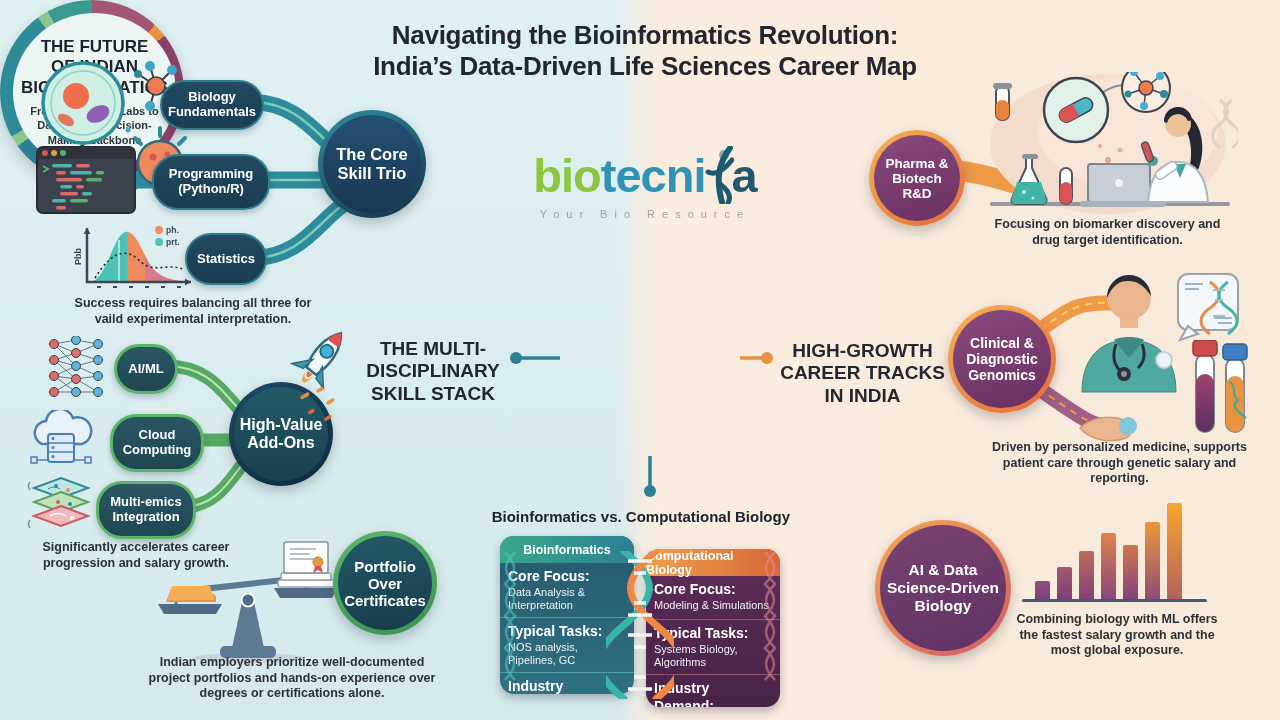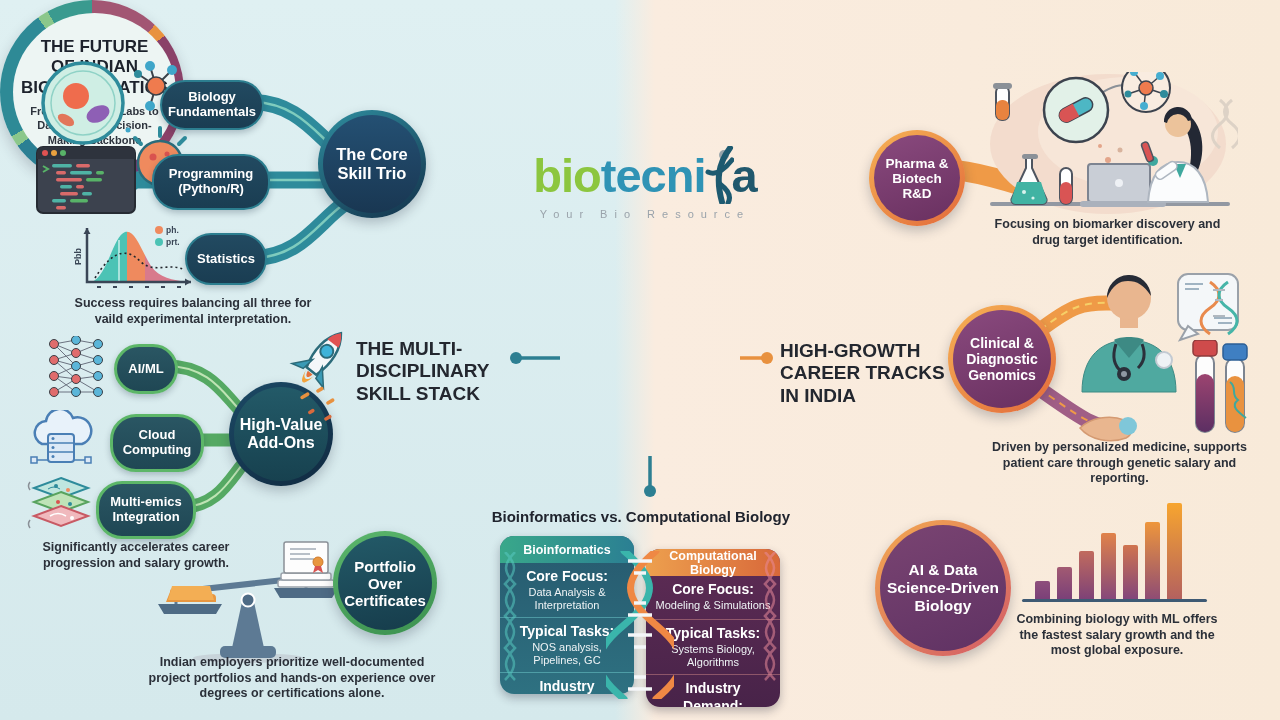--- a/index.html
+++ b/index.html
@@ -58,21 +58,21 @@
     background:conic-gradient(from 0deg,
       #a25673 0% 12%, #e8923f 12% 14.5%, #8a4168 14.5% 36%, #d96a3c 36% 38.5%,
       #6f3a72 38.5% 50%, #2b7f93 50% 65%, #8bc78b 65% 67%, #2e8a96 67% 90%,
       #8bc78b 90% 92%, #3a9a8f 92% 100%);}
   #hub-circle .inner{flex:1;margin:13px;border-radius:50%;background:#edf5f3;display:flex;flex-direction:column;
     align-items:center;justify-content:center;text-align:center;padding:0 8px;}
   .hub-title{font-size:17px;font-weight:800;color:#1d222c;line-height:1.2;white-space:pre-line;}
   .hub-sub{margin-top:6px;font-size:11px;font-weight:700;color:#2d333d;line-height:1.3;white-space:pre-line;}
 
   
-  .side-label{position:absolute;text-align:left;font-weight:800;font-size:19px;line-height:1.18;
+  .side-label{position:absolute;text-align:center;font-weight:800;font-size:19px;line-height:1.18;
     color:#23272f;white-space:pre-line;z-index:2;}
   #stack-label{left:356px;top:338px;width:154px;}
   #tracks-label{left:780px;top:340px;width:165px;}
   .caption{position:absolute;text-align:center;font-weight:700;font-size:12.5px;line-height:1.25;color:#2b3039;z-index:2;}
   #core-caption{left:62px;top:296px;width:262px;}
   #stack-caption{left:30px;top:540px;width:212px;}
   #pharma-caption{left:985px;top:217px;width:245px;}
   #clinical-caption{left:972px;top:440px;width:295px;}
   #ai-caption{left:1008px;top:612px;width:218px;}
   #portfolio-caption{left:138px;top:655px;width:308px;}
@@ -97,21 +97,21 @@
   #vs-dna-right{left:761px;top:552px;z-index:3;opacity:.55;}
 
   
   #salary-chart{left:1022px;top:500px;width:185px;height:102px;display:flex;flex-direction:column;justify-content:flex-end;z-index:2;}
   #salary-chart .bars{display:flex;align-items:flex-end;gap:7px;padding:0 13px;height:99px;}
   #salary-chart .bar{width:15px;border-radius:2px 2px 0 0;}
   #salary-chart .baseline{height:3px;background:#3e5a74;border-radius:2px;}
 
   
   #vs-heading{left:490px;top:508px;width:300px;text-align:right;font-size:15px;font-weight:800;color:#20242e;z-index:2;}
-  .vs-card{position:absolute;width:134px;height:158px;border-radius:14px;overflow:hidden;color:#fff;text-align:center;z-index:2;
+  .vs-card{position:absolute;width:134px;height:158px;border-radius:14px;overflow:hidden;color:#fff;z-index:2;
     box-shadow:0 4px 10px rgba(30,30,50,.3);}
   #vs-left{left:500px;top:536px;background:linear-gradient(180deg,#27596e,#2e7181);}
   #vs-right{left:646px;top:549px;background:linear-gradient(180deg,#5e2c55,#482349);}
   .vs-head{height:27px;display:flex;align-items:center;justify-content:center;font-weight:700;font-size:12.5px;}
   #vs-left .vs-head{background:linear-gradient(90deg,#39a88a,#2b7f93);}
   #vs-right .vs-head{background:linear-gradient(90deg,#eda04e,#d8683a);}
   .vs-row{padding:5px 8px 4px 8px;min-height:34px;}
   #vs-left .vs-row + .vs-row{border-top:1.5px solid rgba(120,215,215,.45);}
   #vs-right .vs-row + .vs-row{border-top:1.5px solid rgba(240,160,150,.4);}
   .vs-label{display:block;font-weight:700;font-size:14px;line-height:1.25;}
@@ -146,20 +146,24 @@
     <circle cx="650" cy="491" r="6" fill="#2d7f92"></circle>
 
     <path d="M955 170 C990 174 1005 182 1030 188" stroke="#ef9a47" stroke-width="20" fill="none" stroke-linecap="round"></path>
 
     <path d="M1040 330 C1072 306 1082 302 1112 303" stroke="#ef9a47" stroke-width="15" fill="none" stroke-linecap="round"></path>
     <path d="M1040 330 C1072 306 1082 302 1112 303" stroke="#f6cf67" stroke-width="2" stroke-dasharray="7 6" fill="none"></path>
     <path d="M1038 388 C1076 414 1092 428 1118 428" stroke="#a05e86" stroke-width="15" fill="none" stroke-linecap="round"></path>
     <path d="M1038 388 C1076 414 1092 428 1118 428" stroke="#ef9a47" stroke-width="2" stroke-dasharray="7 6" fill="none"></path>
   </svg>
 
+  <div id="main-title" class="abs">
+    <div>Navigating the Bioinformatics Revolution:</div>
+    <div>India’s Data-Driven Life Sciences Career Map</div>
+  </div>
 
   <div id="logo" class="abs">
     <div class="logo-row">
       <span class="lg-bio">bio</span>
         <span class="lg-tec">tecni</span>
       <svg class="lg-k" width="30" height="58" viewBox="0 0 30 58">
         <circle cx="20" cy="9" r="5" fill="#98a4ab"></circle>
         <path d="M26 2 C14 18 12 34 18 56" stroke="#1d5a70" stroke-width="6" fill="none" stroke-linecap="round"></path>
         <path d="M4 26 C12 30 20 24 28 14" stroke="#1d5a70" stroke-width="5" fill="none" stroke-linecap="round"></path>
         <path d="M16 38 C24 44 28 50 24 57" stroke="#1d5a70" stroke-width="5" fill="none" stroke-linecap="round"></path>

